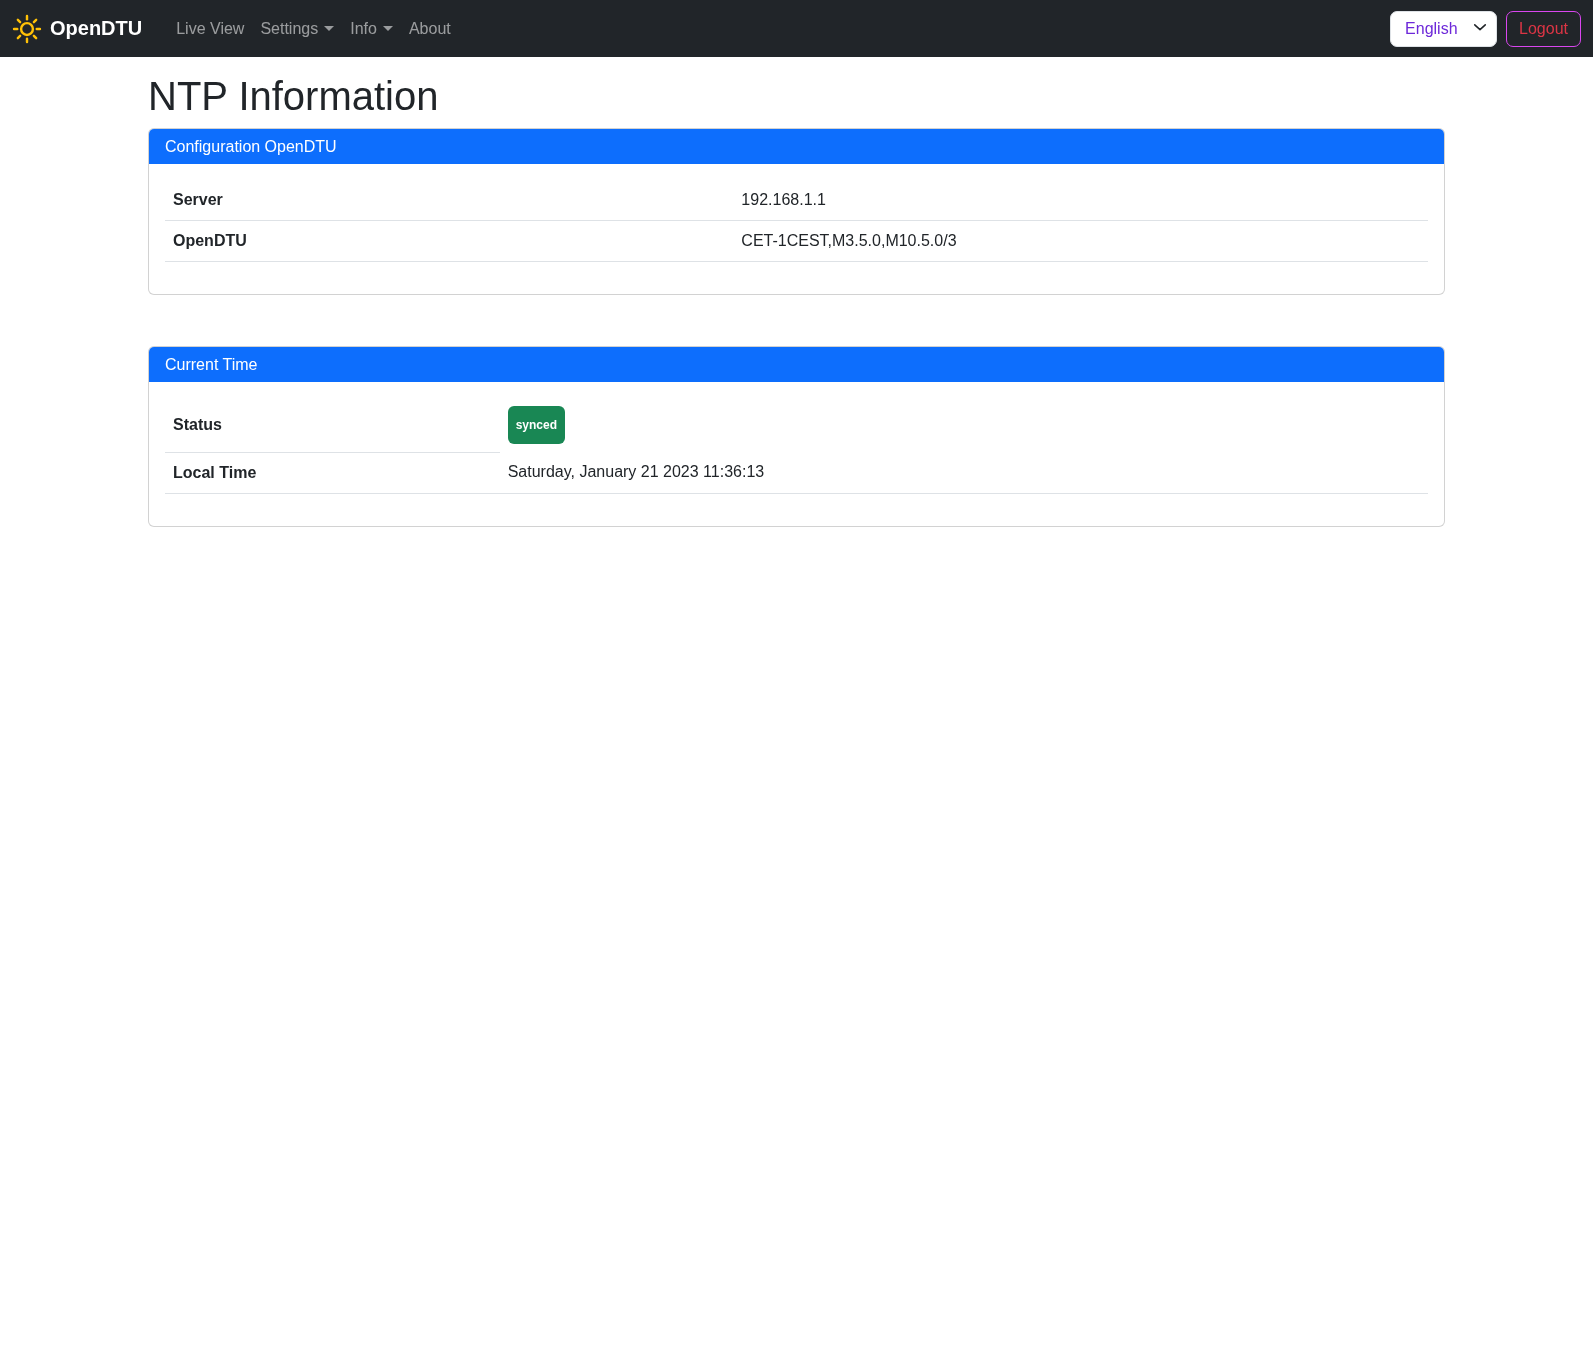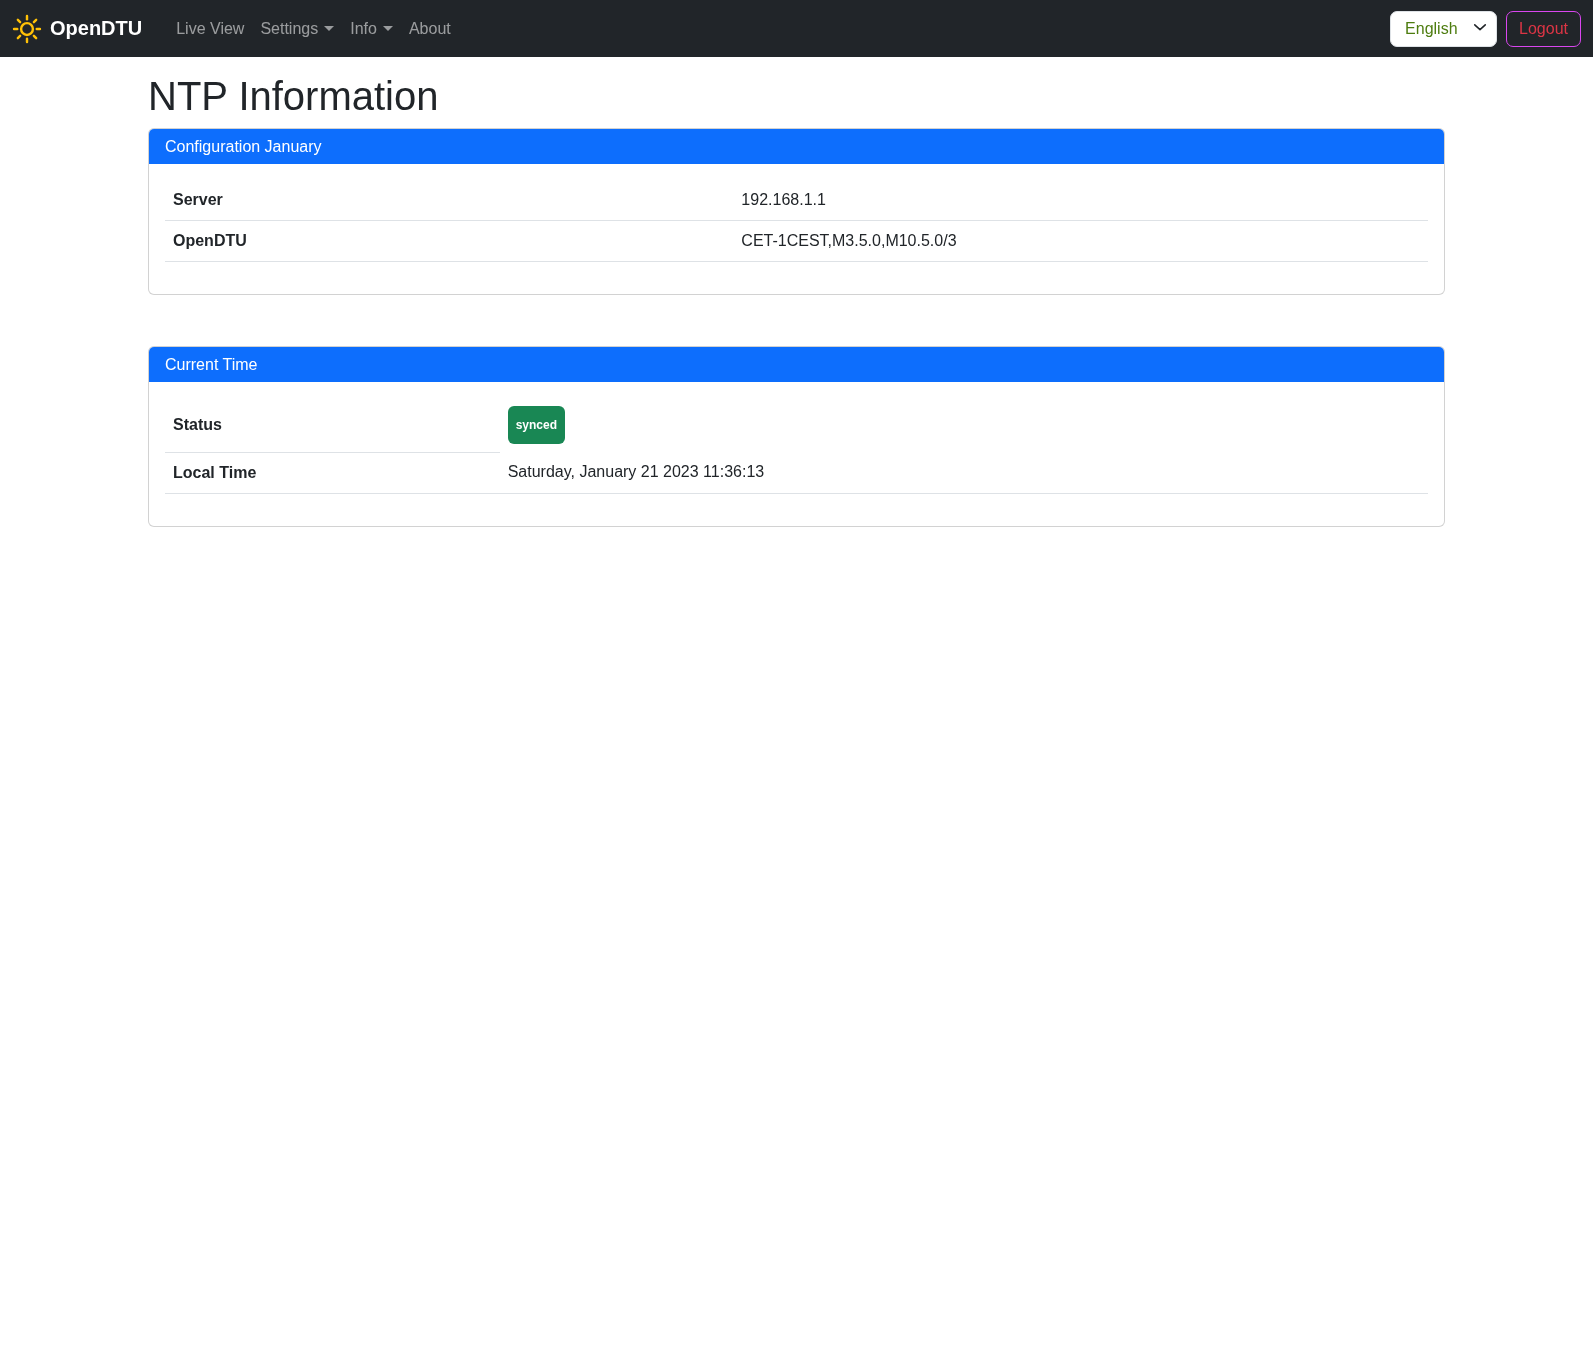--- a/index.html
+++ b/index.html
@@ -67,21 +67,21 @@
   .select-wrap { position: relative; }
   .lang-select {
     appearance: none;
     -webkit-appearance: none;
     -moz-appearance: none;
     width: 107px;
     height: 36px;
     padding: 5px 28px 5px 14px;
     font-size: 16px;
     font-family: inherit;
-    color: #4d7c0f;
+    color: #6d28d9;
     background: #ffffff;
     border: 1px solid #dee2e6;
     border-radius: 7px;
     cursor: pointer;
   }
   .select-chevron {
     position: absolute;
     right: 10px;
     top: 50%;
     transform: translateY(-50%);
@@ -222,21 +222,21 @@
       </span>
     </div>
     <button class="logout-btn">Logout</button>
   </div>
 </nav>
 
 <main class="container">
   <h1 class="page-title">NTP Information</h1>
 
   <section class="card">
-    <div class="card-header">Configuration January</div>
+    <div class="card-header">Configuration OpenDTU</div>
     <div class="card-body">
       <table class="info-table t-config">
         <tbody>
           <tr>
             <th>Server</th>
             <td>192.168.1.1</td>
           </tr>
           <tr>
             <th>OpenDTU</th>
             <td>CET-1CEST,M3.5.0,M10.5.0/3</td>

